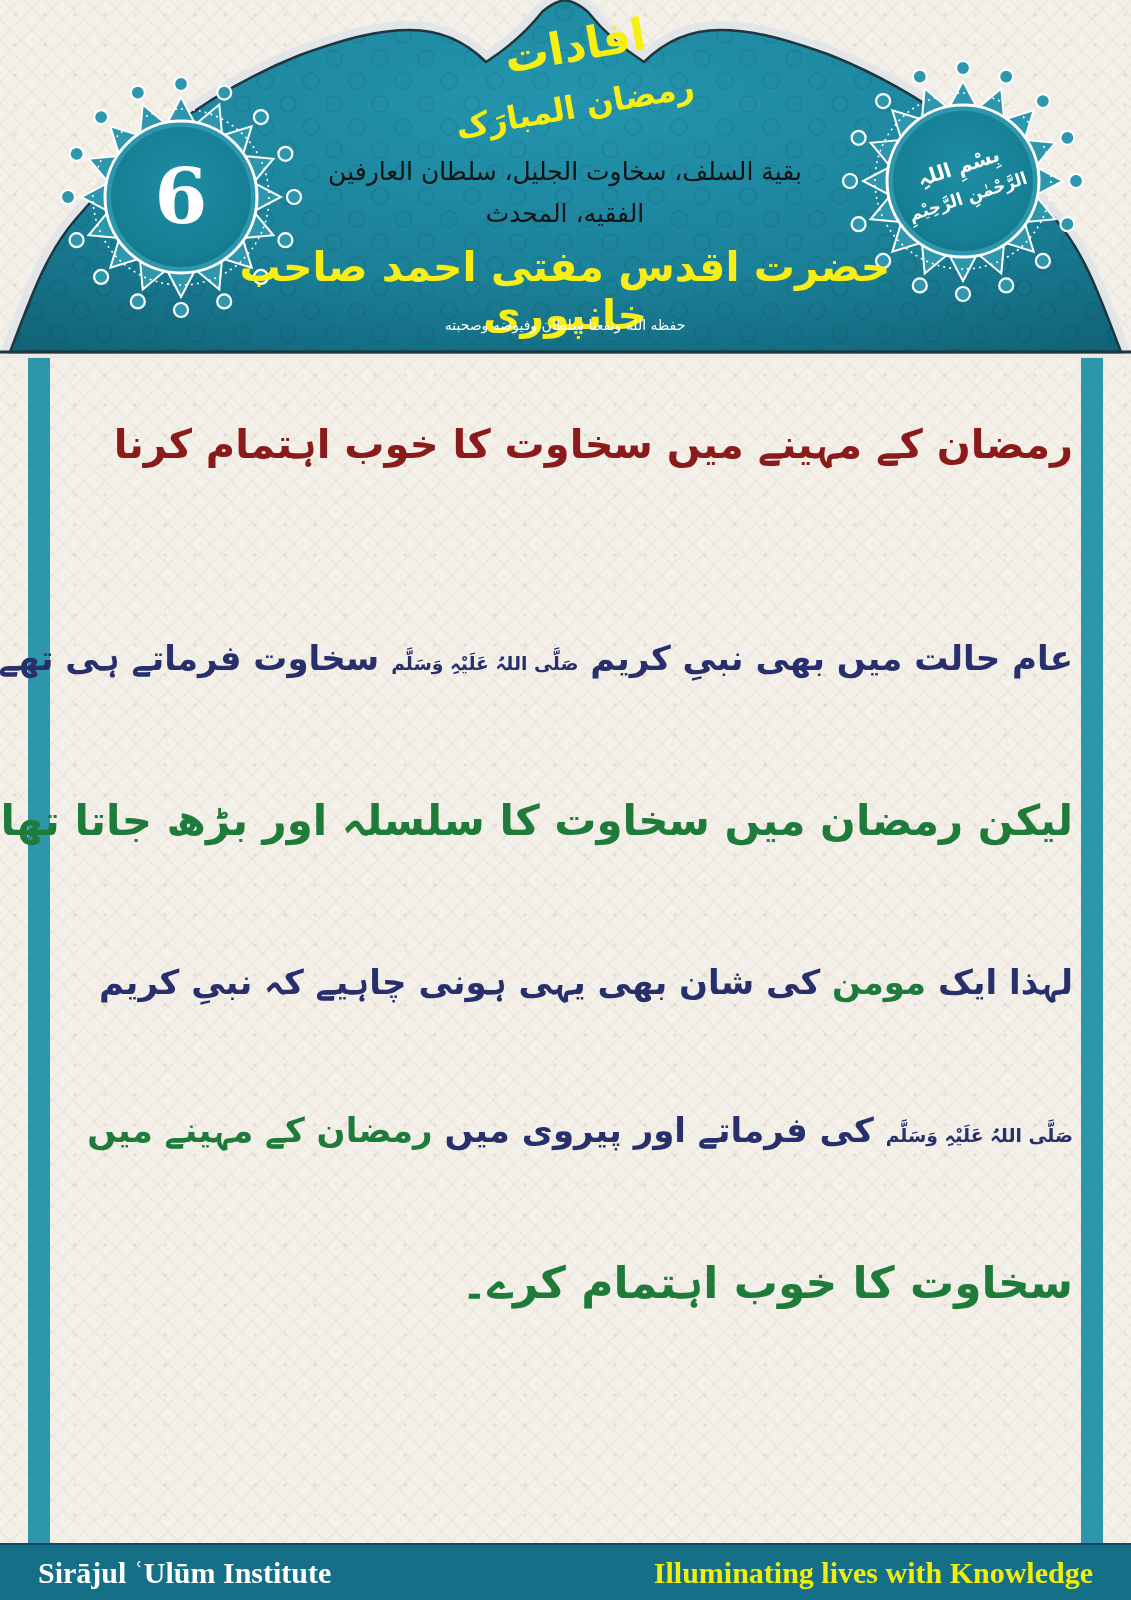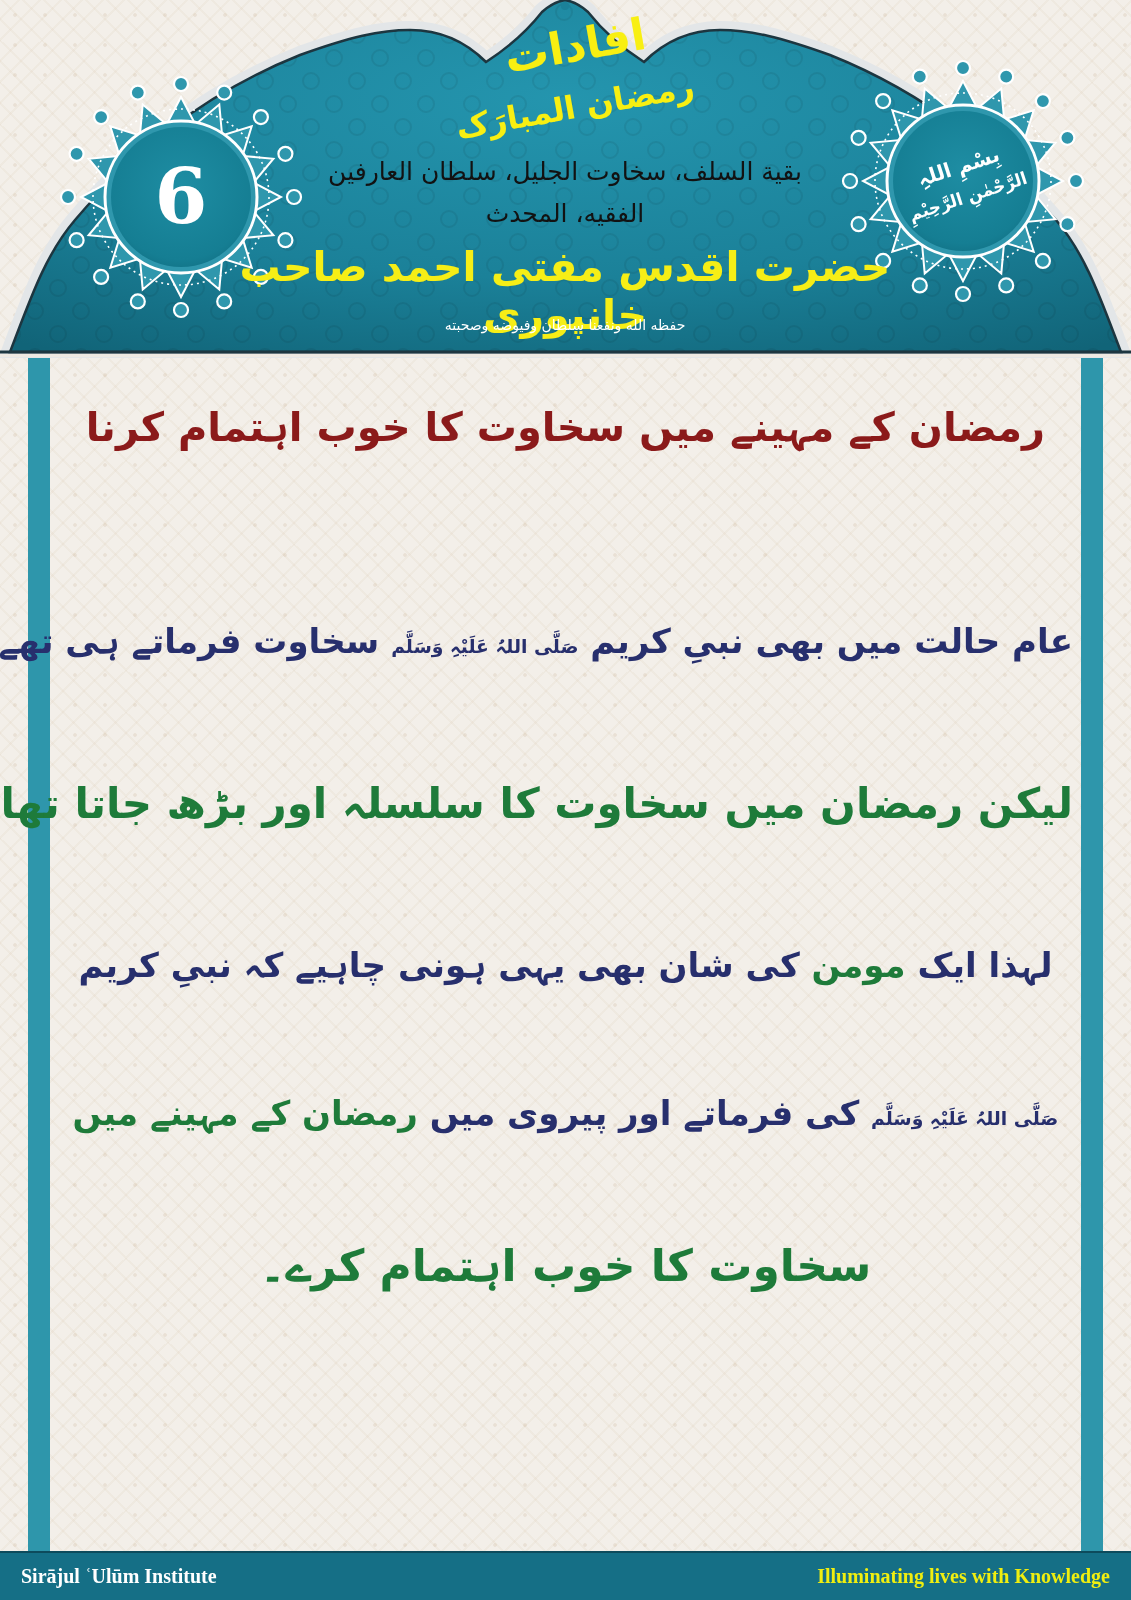--- a/index.html
+++ b/index.html
@@ -20,43 +20,43 @@
   .hdr-text{position:absolute;text-align:center;direction:rtl;}
   .series-title{left:455px;top:20px;width:240px;font-size:44px;font-weight:bold;
      color:#f8ef12;transform:rotate(-10deg);}
   .series-subtitle{left:420px;top:88px;width:310px;font-size:32px;font-weight:bold;
      color:#f8ef12;transform:rotate(-10deg);}
   .honorifics{left:255px;width:620px;font-size:25px;color:#121212;}
   .h1{top:157px;} .h2{top:199px;}
   .scholar{left:195px;top:243px;width:740px;font-size:41px;font-weight:bold;color:#f6ee16;}
   .blessing{left:345px;top:317px;width:440px;font-size:14px;color:#ffffff;}
   
-  .uline{position:absolute;left:58px;width:1015px;text-align:center;direction:rtl;
-     white-space:nowrap;line-height:1.25;}
+  .uline{position:absolute;left:58px;width:1015px;direction:rtl;
+     white-space:nowrap;line-height:1.25;margin-top:17px;}
   .maroon{color:#8b1a1a;}
   .navy{color:#272f6d;}
   .green{color:#1e7b3a;}
   .heading-line{top:402px;font-size:40px;font-weight:bold;}
   .para1{top:620px;font-size:34px;font-weight:bold;}
   .para2{top:778px;font-size:42px;font-weight:bold;}
   .para3{top:944px;font-size:34px;font-weight:bold;}
   .para4{top:1092px;font-size:34px;font-weight:bold;}
   .para5{top:1238px;font-size:44px;font-weight:bold;}
   .durood{font-size:.55em;letter-spacing:-1px;}
   .citation{top:1460px;font-size:21px;font-weight:bold;color:#2e3a5e;}
   
   .sidebar{position:absolute;top:356px;height:1202px;width:22px;background:#2e96ab;}
   .bar-left{left:28px;} .bar-right{left:1081px;}
   
   .footer{
-    position:absolute;left:0;bottom:0;width:1131px;height:49px;
+    position:absolute;left:0;bottom:0;width:1131px;height:57px;
     background:#156f86;border-top:2px solid #0d4b5c;
     display:flex;align-items:center;justify-content:space-between;
-    padding:0 21px;box-sizing:border-box;
-    font-family:"Liberation Serif", serif;font-weight:bold;font-size:20px;
+    padding:0 38px;box-sizing:border-box;
+    font-family:"Liberation Serif", serif;font-weight:bold;font-size:30px;
   }
   .footer .inst{color:#ffffff;}
   .footer .tagline{color:#efee10;}
   .footer .site{color:#ffffff;}
 </style>
 </head>
 <body>
 
 <div id="poster">
 

